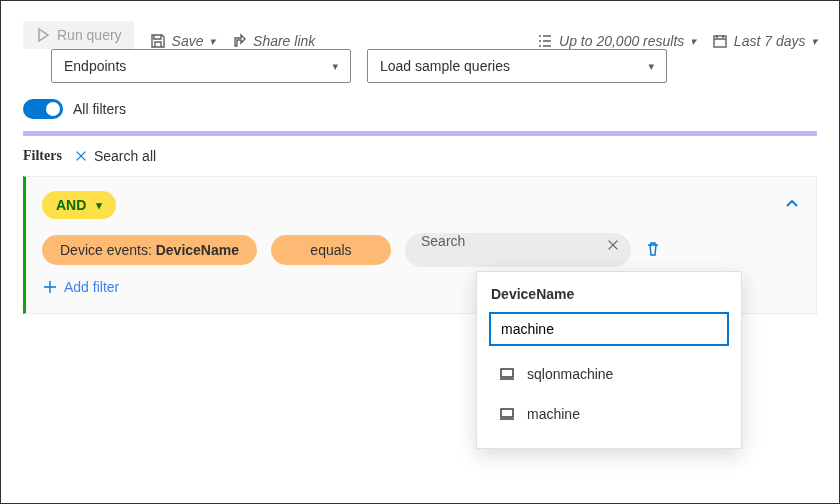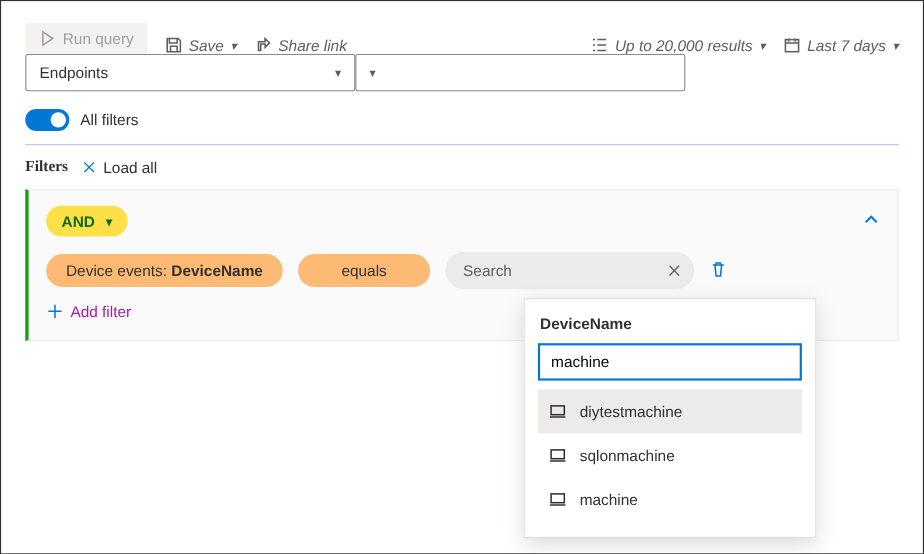--- a/index.html
+++ b/index.html
@@ -7,53 +7,53 @@
   .frame { width: 840px; height: 504px; border: 1px solid #323130; padding: 16px 22px; position: relative; }
 
   
   .toolbar { display: flex; align-items: flex-end; gap: 16px; height: 32px; }
   .btn-runquery { display: inline-flex; align-items: center; gap: 6px; background: #f3f2f1; color: #a19f9d; padding: 6px 12px; border-radius: 2px; cursor: default; }
   .btn-link { display: inline-flex; align-items: center; gap: 6px; color: #605e5c; cursor: pointer; font-style: italic; }
   .toolbar-spacer { flex: 1; }
   .chev { font-size: 11px; color: #605e5c; }
 
   
-  .selects { display: flex; gap: 0; margin-bottom: 16px; }
+  .selects { display: flex; gap: 16px; margin-bottom: 16px; margin-left: 28px; }
   .select { display: flex; align-items: center; justify-content: space-between; border: 1px solid #8a8886; height: 34px; padding: 0 12px; border-radius: 2px; cursor: pointer; }
   .select.endpoints { width: 300px; }
   .select.sample { width: 300px; }
 
   
-  .allfilters-row { display: flex; align-items: center; gap: 10px; padding-bottom: 12px; border-bottom: 1px solid #c4b5fd; }
+  .allfilters-row { display: flex; align-items: center; gap: 10px; padding-bottom: 12px; border-bottom: 5px solid #c4b5fd; }
   .toggle { width: 40px; height: 20px; background: #0078d4; border-radius: 10px; position: relative; cursor: pointer; }
   .toggle::after { content: ""; position: absolute; width: 14px; height: 14px; background: #fff; border-radius: 50%; top: 3px; right: 3px; }
 
   
   .filters-header { display: flex; align-items: center; gap: 12px; padding: 12px 0; }
   .filters-header .bold { font-weight: 600; font-family: Liberation Serif, serif; }
   .clear-all { display: inline-flex; align-items: center; gap: 6px; color: #323130; cursor: pointer; }
 
   
   .panel { border: 1px solid #edebe9; border-left: 3px solid #13a10e; background: #fafafa; padding: 14px 16px 18px 16px; }
   .panel-header { display: flex; align-items: center; justify-content: space-between; margin-bottom: 14px; }
   .and-pill { background: #fde047; color: #0b6a0b; font-weight: 600; padding: 6px 14px; border-radius: 18px; display: inline-flex; align-items: center; gap: 10px; cursor: pointer; }
   .includes { display: inline-flex; align-items: center; gap: 14px; }
   .includes .lbl { font-weight: 600; }
   .chev-up { color: #0078d4; cursor: pointer; font-size: 14px; }
 
   .chips-row { display: flex; align-items: center; gap: 14px; margin-bottom: 12px; }
   .chip { background: #fdba74; border-radius: 18px; padding: 7px 18px; white-space: nowrap; }
   .chip .bold { font-weight: 600; }
-  .search-pill { background: #edebe9; border-radius: 18px; display: flex; align-items: center; padding: 0 6px 0 16px; height: 34px; width: 226px; color: #605e5c; }
+  .search-pill { background: #edebe9; border-radius: 18px; display: flex; align-items: flex-start; padding: 0 6px 0 16px; height: 34px; width: 226px; color: #605e5c; }
   .search-pill .txt { flex: 1; }
   .x-btn { width: 24px; height: 24px; display: inline-flex; align-items: center; justify-content: center; cursor: pointer; color: #605e5c; }
   .trash { color: #0078d4; cursor: pointer; }
 
   .addrow { display: flex; align-items: center; gap: 18px; }
-  .addlink { display: inline-flex; align-items: center; gap: 6px; color: #a21caf; cursor: pointer; }
+  .addlink { display: inline-flex; align-items: center; gap: 6px; color: #3b82f6; cursor: pointer; }
 
   
   .popover {
     position: absolute; left: 475px; top: 270px; width: 266px;
     background: #fff; border: 1px solid #e1dfdd; box-shadow: 0 6px 20px rgba(0,0,0,0.15);
     padding: 14px 12px;
   }
   .popover .title { font-weight: 600; margin-bottom: 10px; padding-left: 2px; }
   .popover input {
     width: 100%; height: 34px; border: 2px solid #0078d4; padding: 0 10px; font-size: 14px; outline: none; margin-bottom: 8px;
@@ -107,36 +107,37 @@
       <span class="chev">▾</span>
     </div>
   </div>
 
   <div class="selects">
     <div class="select endpoints">
       <span>Endpoints</span>
       <span class="chev">▾</span>
     </div>
     <div class="select sample">
+      <span>Load sample queries</span>
       <span class="chev">▾</span>
     </div>
   </div>
 
   <div class="allfilters-row">
     <div class="toggle"></div>
     <span>All filters</span>
   </div>
 
   <div class="filters-header">
     <span class="bold">Filters</span>
     <div class="clear-all">
       <svg class="ico ico-sm" viewBox="0 0 16 16" style="stroke:#0078d4">
           <path d="M3 3l10 10M13 3L3 13"></path>
         </svg>
-      <span>Load all</span>
+      <span>Search all</span>
     </div>
   </div>
 
   <div class="panel">
     <div class="panel-header">
       <div class="and-pill">
         <span>AND</span>
         <span class="chev" style="color:#0b6a0b">▾</span>
       </div>
       <div class="includes">
@@ -176,35 +177,28 @@
             <path d="M8 2v12M2 8h12"></path>
           </svg>
         <span>Add filter</span>
       </div>
     </div>
   </div>
 
   <div class="popover">
     <div class="title">DeviceName</div>
     <input type="text" value="machine" style="">
-    <div class="option hover">
+    <div class="option">
       <svg class="ico" viewBox="0 0 16 16">
           <rect x="2" y="3" width="12" height="8"></rect>
           <path d="M1 13h14"></path>
         </svg>
-      <span>diytestmachine</span>
+      <span>sqlonmachine</span>
     </div>
     <div class="option">
       <svg class="ico" viewBox="0 0 16 16">
           <rect x="2" y="3" width="12" height="8"></rect>
           <path d="M1 13h14"></path>
         </svg>
-      <span>sqlonmachine</span>
-    </div>
-    <div class="option">
-      <svg class="ico" viewBox="0 0 16 16">
-          <rect x="2" y="3" width="12" height="8"></rect>
-          <path d="M1 13h14"></path>
-        </svg>
       <span>machine</span>
     </div>
   </div>
 </div>
 
 </body></html>

